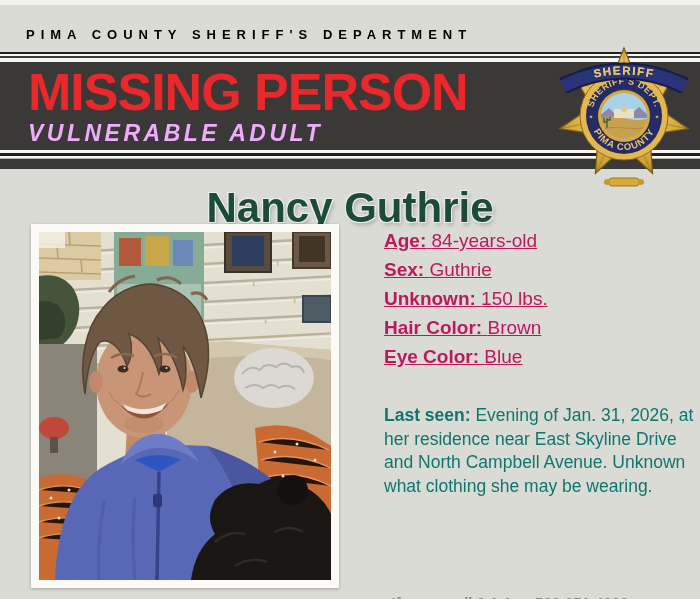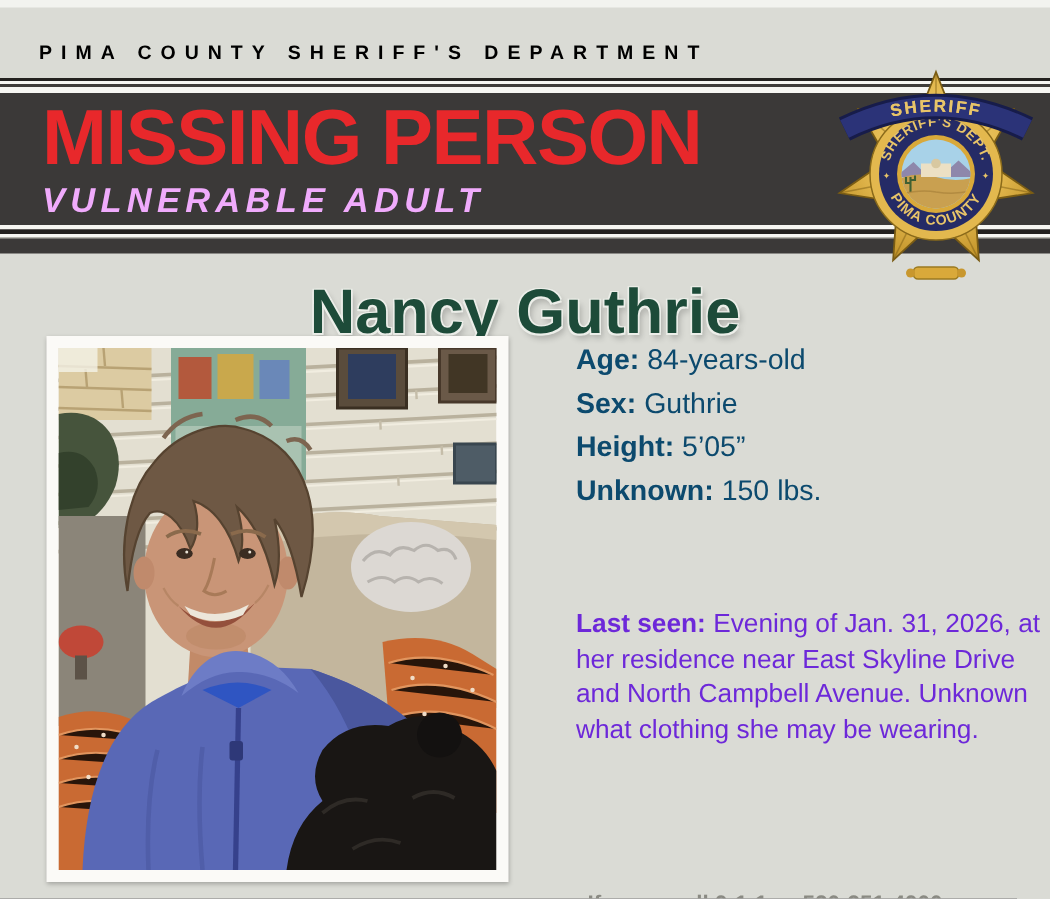--- a/index.html
+++ b/index.html
@@ -44,26 +44,26 @@
     margin-top:12px;
   }
   .photo-frame{
     position:absolute;left:31px;top:224px;width:292px;height:348px;
     background:#fbfaf7;padding:8px;
     box-shadow:0 1px 3px rgba(0,0,0,.25);
   }
   .photo-frame svg{display:block;}
   .details{
     position:absolute;left:384px;top:226px;
-    font-size:19px;line-height:29px;color:#0c4a6e;
+    font-size:19px;line-height:29px;color:#be185d;text-decoration:underline;
   }
   .details .lbl{font-weight:bold;}
   .last-seen{
     position:absolute;left:384px;top:404px;width:312px;
-    font-size:17.5px;line-height:23.5px;color:#6d28d9;
+    font-size:17.5px;line-height:23.5px;color:#0f766e;
   }
   .last-seen .lbl{font-weight:bold;}
   .footer-partial{
     position:absolute;top:594px;left:370px;width:280px;
     text-align:center;font-size:15px;font-weight:bold;
     color:#6f6f67;opacity:.75;white-space:nowrap;
   }
 </style>
 </head>
 <body>
@@ -301,22 +301,23 @@
         <path d="M292,348 L152,348 Q156,318 176,302 Q166,286 176,268 Q192,248 220,252 Q244,238 264,254 Q284,264 292,282 Z" fill="#191614"></path>
         <circle cx="254" cy="258" r="15" fill="#131110"></circle>
         <path d="M176,310 q14,-12 30,-8 M196,334 q16,-10 32,-4 M236,300 q14,-8 28,0" stroke="#2e2a26" stroke-width="2.5" fill="none"></path>
       </g>
     </svg>
   </div>
 
   <div class="details">
     <div><span class="lbl">Age:</span> <span>84-years-old</span></div>
     <div><span class="lbl">Sex:</span> <span>Guthrie</span></div>
-    <div><span class="lbl">Height:</span> <span>5’05”</span></div>
     <div><span class="lbl">Unknown:</span> <span>150 lbs.</span></div>
+    <div><span class="lbl">Hair Color:</span> <span>Brown</span></div>
+    <div><span class="lbl">Eye Color:</span> <span>Blue</span></div>
   </div>
 
   <div class="last-seen">
     <span class="lbl">Last seen:</span>
     <span>Evening of Jan. 31, 2026, at her residence near East Skyline Drive and North Campbell Avenue. Unknown what clothing she may be wearing.</span>
   </div>
 
   <div class="footer-partial">If seen, call 9-1-1 or 520-351-4900</div>
 
 </div>

